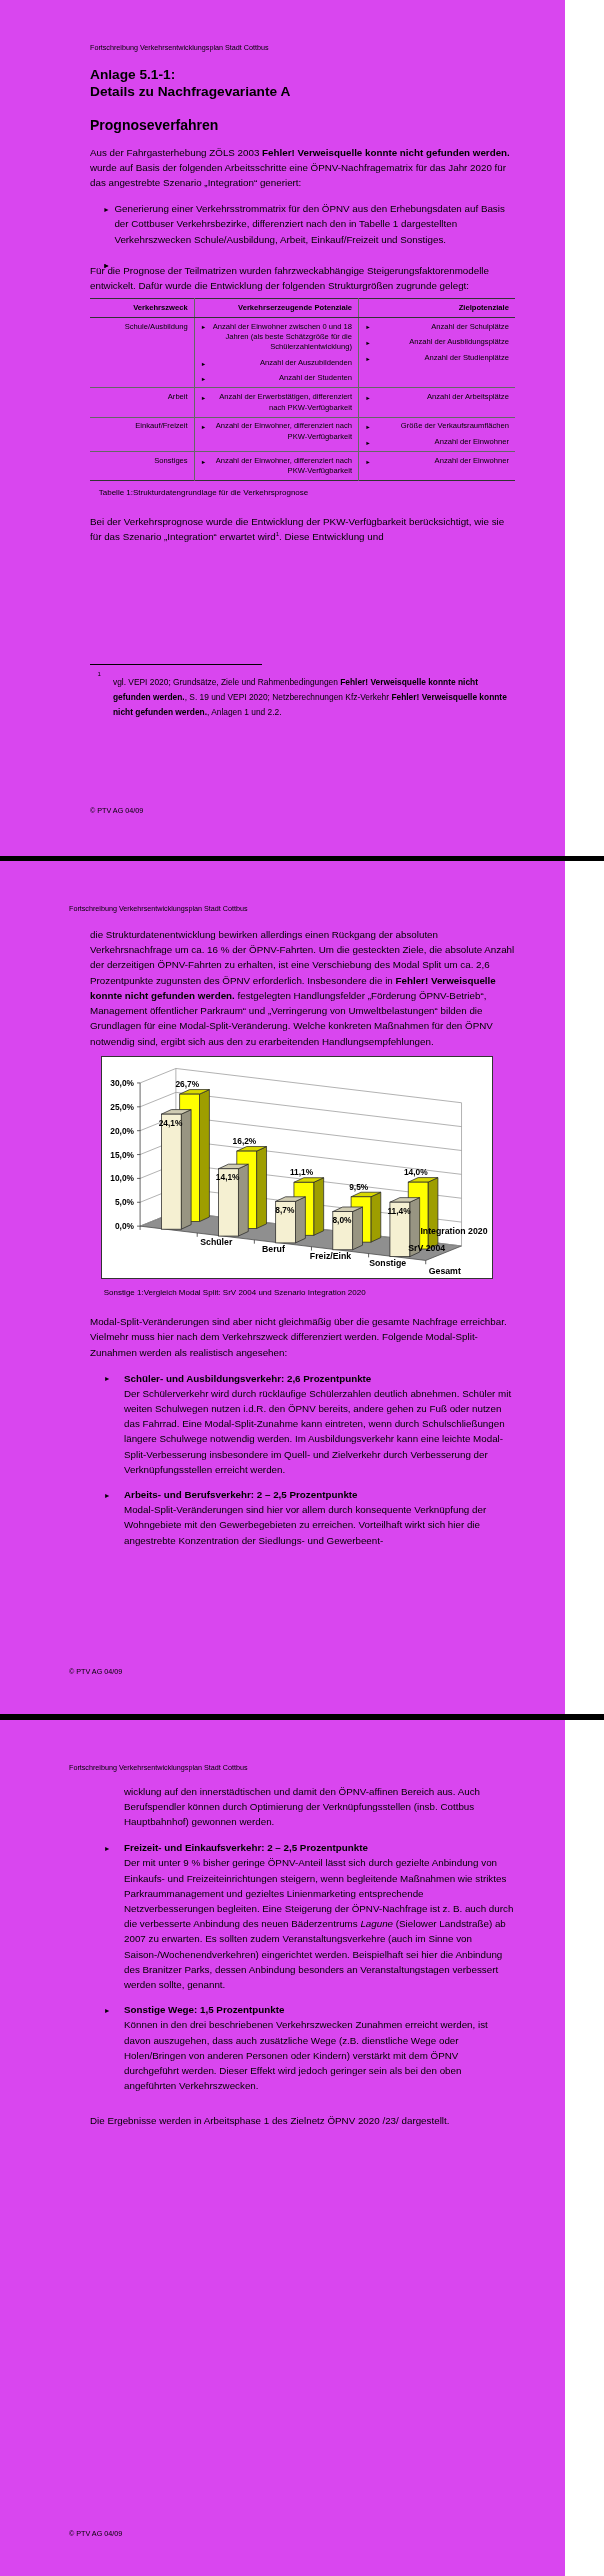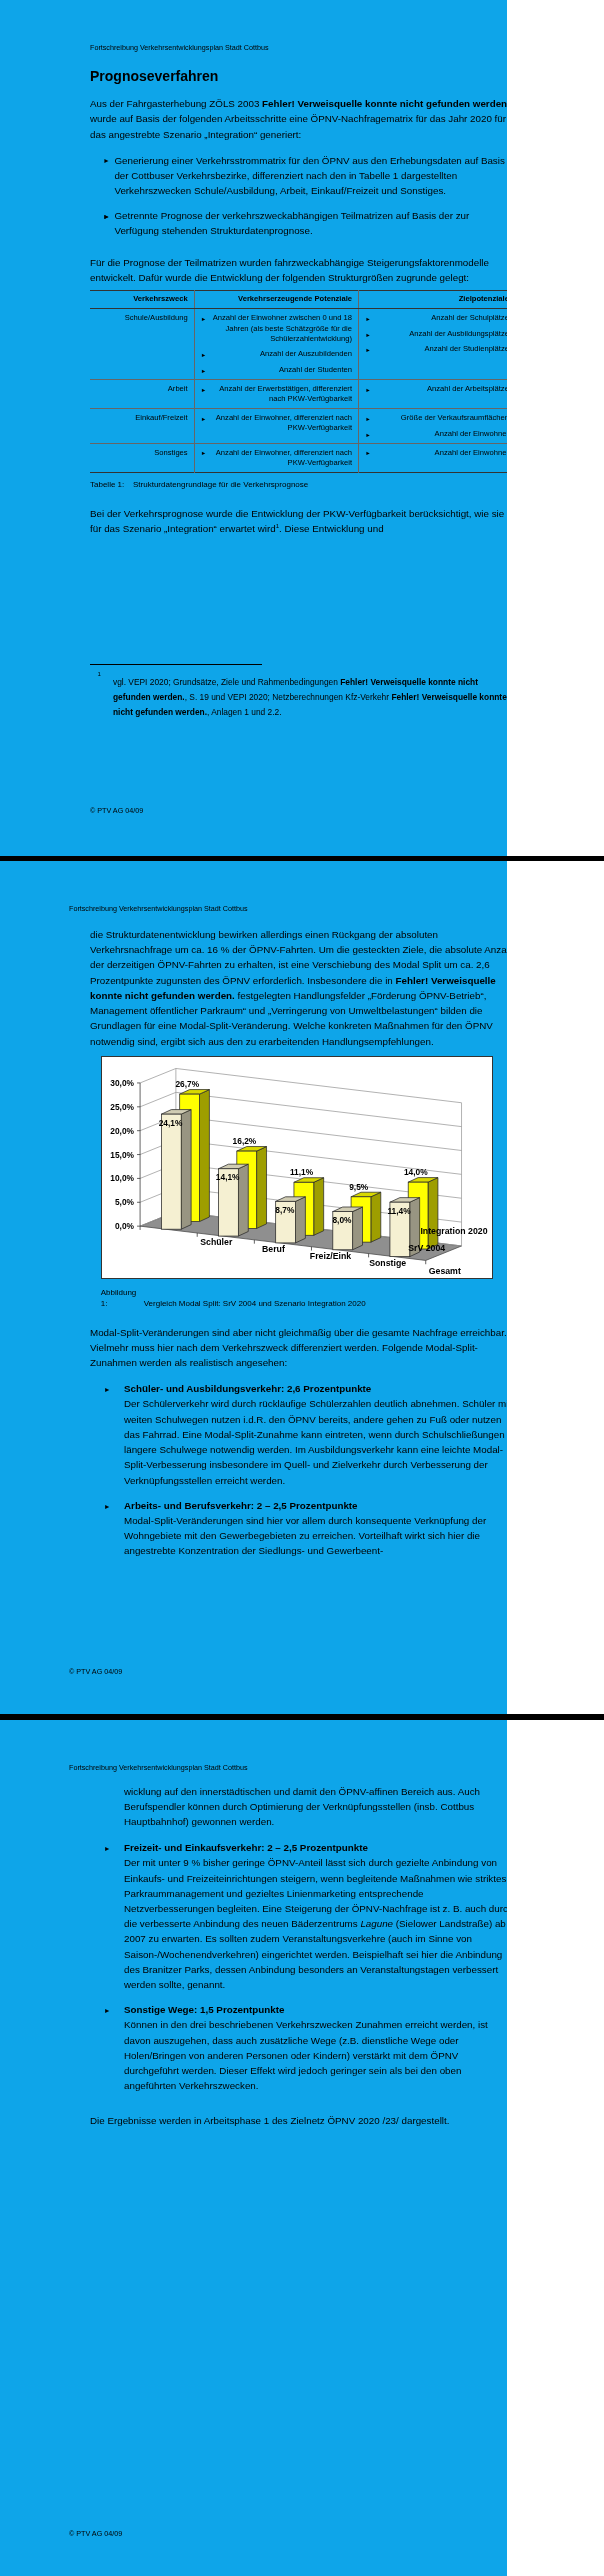--- a/index.html
+++ b/index.html
@@ -1,17 +1,17 @@
 <!DOCTYPE html>
 <html lang="de" style="font-size:12.2px"><head>
 <meta charset="utf-8">
 <style>
   html,body{margin:0;padding:0;background:#ffffff;}
   body{width:605px;font-family:"Liberation Sans",sans-serif;color:#000;}
-  .page{position:relative;width:507px;overflow:hidden;background:#0ea5e9;}
+  .page{position:relative;width:565px;overflow:hidden;background:#d946ef;}
   #page1,#page3{height:856px;}
   #page2{height:853px;}
   .sep{width:605px;height:5.3px;background:#000;}
   .runhead{font-size:7.2px;line-height:9.1px;margin:0;padding-top:43px;}
   .hd1{margin-left:90px;} .hd2{margin-left:69px;}
   .content{margin-left:90px;width:425px;}
   .title{margin:13.7px 0 0 0;font-size:13.7px;line-height:17.5px;font-weight:bold;}
   .sechead{margin:18.3px 0 0 0;font-size:14px;font-weight:bold;line-height:12.2px;}
   .para{font-size:9.8px;line-height:15.2px;margin:13.7px 0 0 0;}
   .tight{margin-top:16px;}
@@ -25,43 +25,44 @@
   table.datatable{border-collapse:collapse;width:425px;margin-top:4.6px;border-top:1.5px solid #333;border-bottom:1.5px solid #333;font-size:7.6px;line-height:10.3px;}
   table.datatable th,table.datatable td{text-align:right;vertical-align:top;padding:3.8px 6.1px;border-bottom:0.8px solid #666;}
   table.datatable tr:last-child td{border-bottom:none;}
   table.datatable th{font-weight:bold;border-bottom:0.8px solid #333;}
   table.datatable th+th,table.datatable td+td{border-left:0.8px solid #666;}
   table.datatable col.c1{width:104px;} table.datatable col.c2{width:164px;} table.datatable col.c3{width:156px;}
   .cli{position:relative;padding-left:11.4px;margin-bottom:5.3px;}
   .cli:last-child{margin-bottom:0;}
   .cli .mk{position:absolute;left:0;top:0.8px;font-size:5.7px;}
   .caption{font-size:8px;line-height:10.7px;margin:6.9px 0 0 0;}
-  .cap-label{display:inline-block;width:43px;}
+  .cap-label{display:inline-block;width:43px;text-align:right;}
   .chart-cap{margin-left:10.7px;margin-top:9.1px;}
   .fnblock{position:absolute;left:90px;top:664px;width:425px;}
   .fnrule{width:172px;border-top:0.8px solid #000;height:0;margin:0 0 10px 0;}
   .fn{position:relative;padding-left:23px;font-size:8.4px;line-height:15.2px;}
   .fn .fn-num{position:absolute;left:7.6px;top:-0.8px;font-size:6.1px;}
   .pagefoot{position:absolute;font-size:7.2px;line-height:9.1px;}
   .pf1{left:90px;top:799px;} .pf2{left:69px;top:799px;} .pf3{left:69px;top:802px;}
   .chart-frame{margin:7.6px 0 0 10.7px;width:390px;height:221px;border:1.5px solid #333;background:#fff;}
   sup{font-size:6.1px;line-height:0;}
 </style>
 </head>
 <body>
 
 <div class="page" id="page1">
   <p class="runhead hd1">Fortschreibung Verkehrsentwicklungsplan Stadt Cottbus</p>
   <div class="content">
+    <h1 class="title"><span>Anlage 5.1-1:</span><br><span>Details zu Nachfragevariante A</span></h1>
     <h2 class="sechead">Prognoseverfahren</h2>
     <p class="para"><span>Aus der Fahrgasterhebung ZÖLS 2003 </span><span style="font-weight: bold;">Fehler! Verweisquelle konnte nicht gefunden werden.</span><span> wurde auf Basis der folgenden Arbeitsschritte eine ÖPNV-Nachfragematrix für das Jahr 2020 für das angestrebte Szenario „Integration“ generiert:</span></p>
     <div class="bullets">
       <div class="li"><span class="mk">►</span><span>Generierung einer Verkehrsstrommatrix für den ÖPNV aus den Erhebungsdaten auf Basis der Cottbuser Verkehrsbezirke, differenziert nach den in Tabelle 1 dargestellten Verkehrszwecken Schule/Ausbildung, Arbeit, Einkauf/Freizeit und Sonstiges.</span></div>
       <div class="li"><span class="mk">►</span></div>
-      <div class="li"><span class="mk">►</span><span>Getrennte Prognose der verkehrszweckabhängigen Teilmatrizen auf Basis der zur Verfügung stehenden Strukturdatenprognose.</span></div>
+      <div class="li"><span class="mk">►</span></div>
     </div>
     <p class="para tight">Für die Prognose der Teilmatrizen wurden fahrzweckabhängige Steigerungsfaktorenmodelle entwickelt. Dafür wurde die Entwicklung der folgenden Strukturgrößen zugrunde gelegt:</p>
 
     <table class="datatable">
       <colgroup>
           <col class="c1">
           <col class="c2">
           <col class="c3">
         </colgroup>
       <tbody>
@@ -214,21 +215,21 @@
           <text x="390" y="205.56" text-anchor="middle" font-size="11" font-weight="bold" font-family="&quot;Liberation Sans&quot;,sans-serif" fill="#000">11,4%</text>
           <text x="150" y="247" text-anchor="middle" font-size="11.5" font-weight="bold" font-family="&quot;Liberation Sans&quot;,sans-serif" fill="#000">Schüler</text>
           <text x="225" y="256.3" text-anchor="middle" font-size="11.5" font-weight="bold" font-family="&quot;Liberation Sans&quot;,sans-serif" fill="#000">Beruf</text>
           <text x="300" y="265.6" text-anchor="middle" font-size="11.5" font-weight="bold" font-family="&quot;Liberation Sans&quot;,sans-serif" fill="#000">Freiz/Eink</text>
           <text x="375" y="274.9" text-anchor="middle" font-size="11.5" font-weight="bold" font-family="&quot;Liberation Sans&quot;,sans-serif" fill="#000">Sonstige</text>
           <text x="450" y="284.2" text-anchor="middle" font-size="11.5" font-weight="bold" font-family="&quot;Liberation Sans&quot;,sans-serif" fill="#000">Gesamt</text>
           <text x="418" y="232" text-anchor="start" font-size="11.5" font-weight="bold" font-family="&quot;Liberation Sans&quot;,sans-serif" fill="#000">Integration 2020</text>
           <text x="402" y="254" text-anchor="start" font-size="11.5" font-weight="bold" font-family="&quot;Liberation Sans&quot;,sans-serif" fill="#000">SrV 2004</text>
         </svg>
     </div>
-    <p class="caption chart-cap"><span class="cap-label">Abbildung 1:</span><span>Vergleich Modal Split: SrV 2004 und Szenario Integration 2020</span></p>
+    <p class="caption chart-cap"><span class="cap-label">Sonstige 1:</span><span>Vergleich Modal Split: SrV 2004 und Szenario Integration 2020</span></p>
 
     <p class="para" style="margin-top:15.2px;">Modal-Split-Veränderungen sind aber nicht gleichmäßig über die gesamte Nachfrage erreichbar. Vielmehr muss hier nach dem Verkehrszweck differenziert werden. Folgende Modal-Split-Zunahmen werden als realistisch angesehen:</p>
     <div class="bullets">
       <div class="li li2">
         <span class="mk">►</span>
         <div class="btitle">Schüler- und Ausbildungsverkehr: 2,6 Prozentpunkte</div>
         <div>Der Schülerverkehr wird durch rückläufige Schülerzahlen deutlich abnehmen. Schüler mit weiten Schulwegen nutzen i.d.R. den ÖPNV bereits, andere gehen zu Fuß oder nutzen das Fahrrad. Eine Modal-Split-Zunahme kann eintreten, wenn durch Schulschließungen längere Schulwege notwendig werden. Im Ausbildungsverkehr kann eine leichte Modal-Split-Verbesserung insbesondere im Quell- und Zielverkehr durch Verbesserung der Verknüpfungsstellen erreicht werden.</div>
       </div>
       <div class="li li2">
         <span class="mk">►</span>

